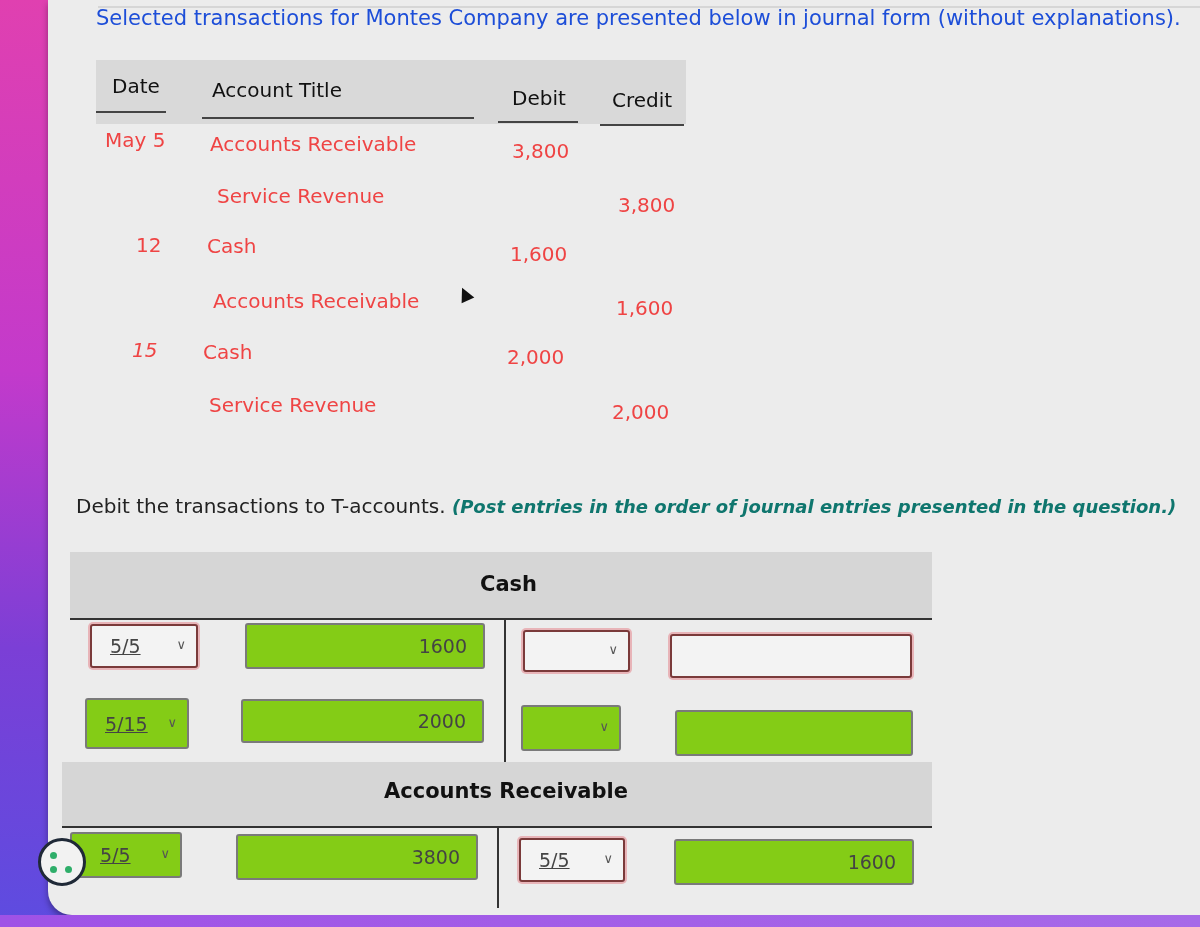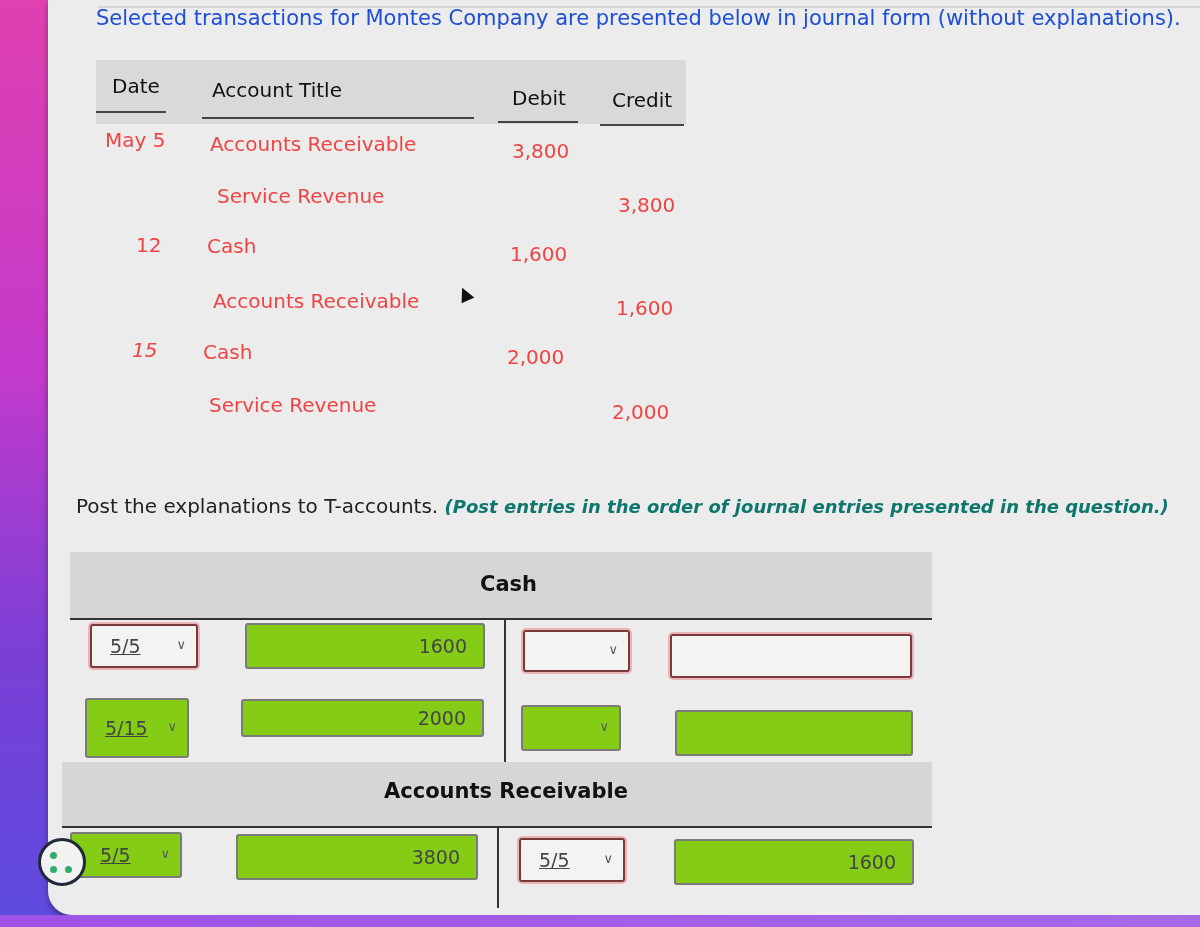--- a/index.html
+++ b/index.html
@@ -90,40 +90,40 @@
   <div class="abs txt" style="left:203px;top:340px;">Cash</div>
   <div class="abs txt" style="left:507px;top:345px;">2,000</div>
 </div>
 <div>
   <div class="abs txt" style="left:209px;top:393px;">Service Revenue</div>
   <div class="abs txt" style="left:612px;top:400px;">2,000</div>
 </div>
 <div class="cursor"></div>
 
 <div class="abs instr">
-  <span>Post the explanations to T-accounts. </span><span class="red">(Post entries in the order of journal entries presented in the question.)</span>
+  <span>Debit the transactions to T-accounts. </span><span class="red">(Post entries in the order of journal entries presented in the question.)</span>
 </div>
 
 <div>
   <div class="tacc-head" style="left:70px;top:552px;width:862px;height:66px;"></div>
   <div class="tacc-title" style="left:480px;top:572px;">Cash</div>
   <div class="vline" style="left:504px;top:620px;height:142px;"></div>
 
   <div class="sel err" style="left:90px;top:624px;width:108px;height:44px;">
     <span class="val">5/5</span>
       <span class="chev">∨</span>
   </div>
   <div class="inp" style="left:245px;top:623px;width:240px;height:46px;">
     <span class="val">1600</span>
   </div>
-  <div class="sel" style="left:85px;top:698px;width:104px;height:60px;">
+  <div class="sel" style="left:85px;top:698px;width:104px;height:51px;">
     <span class="val">5/15</span>
       <span class="chev">∨</span>
   </div>
-  <div class="inp" style="left:241px;top:699px;width:243px;height:38px;">
+  <div class="inp" style="left:241px;top:699px;width:243px;height:44px;">
     <span class="val">2000</span>
   </div>
 
   <div class="sel err" style="left:523px;top:630px;width:107px;height:42px;">
     <span class="val"></span>
       <span class="chev">∨</span>
   </div>
   <div class="inp err" style="left:670px;top:634px;width:242px;height:44px;">
     <span class="val"></span>
   </div>

